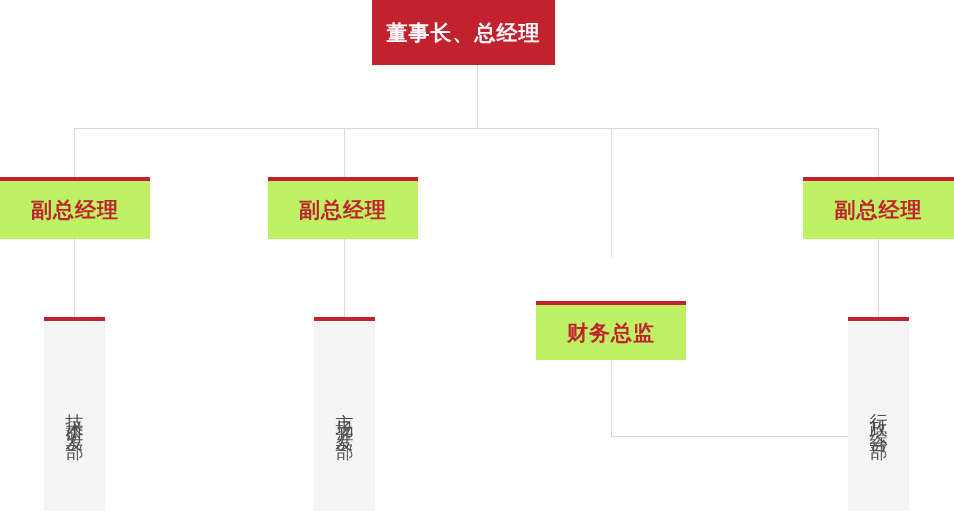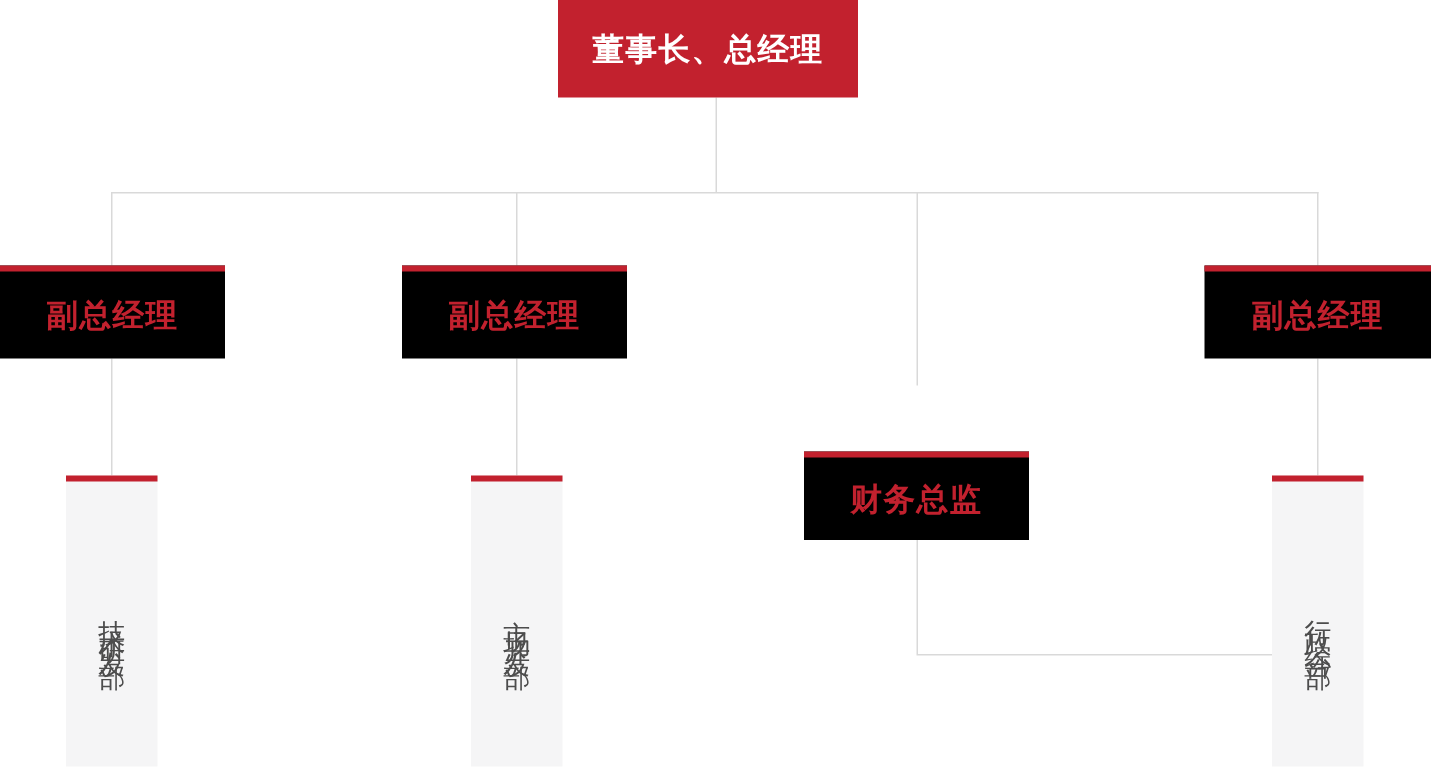--- a/index.html
+++ b/index.html
@@ -17,29 +17,29 @@
   }
   .node {
     position: absolute;
     box-sizing: border-box;
     display: flex;
     align-items: center;
     justify-content: center;
     text-align: center;
   }
   .node-root {
-    left: 372px; top: 0; width: 200px; height: 65px;
+    left: 372px; top: 0; width: 183px; height: 65px;
     background: #c2212e;
     color: #ffffff;
     font-size: 21px;
     font-weight: bold;
     letter-spacing: 1px;
   }
   .node-l2 {
-    background: #000000;
+    background: #bef264;
     border-top: 4px solid #c2212e;
     color: #c2212e;
     font-size: 21px;
     font-weight: bold;
     letter-spacing: 1px;
   }
   .node-vp1 { left: 0px;   top: 177px; width: 150px; height: 62px; }
   .node-vp2 { left: 268px; top: 177px; width: 150px; height: 62px; }
   .node-cfo { left: 536px; top: 257px; width: 150px; height: 59px; margin-top: 44px; }
   .node-vp3 { left: 803px; top: 177px; width: 151px; height: 62px; }

